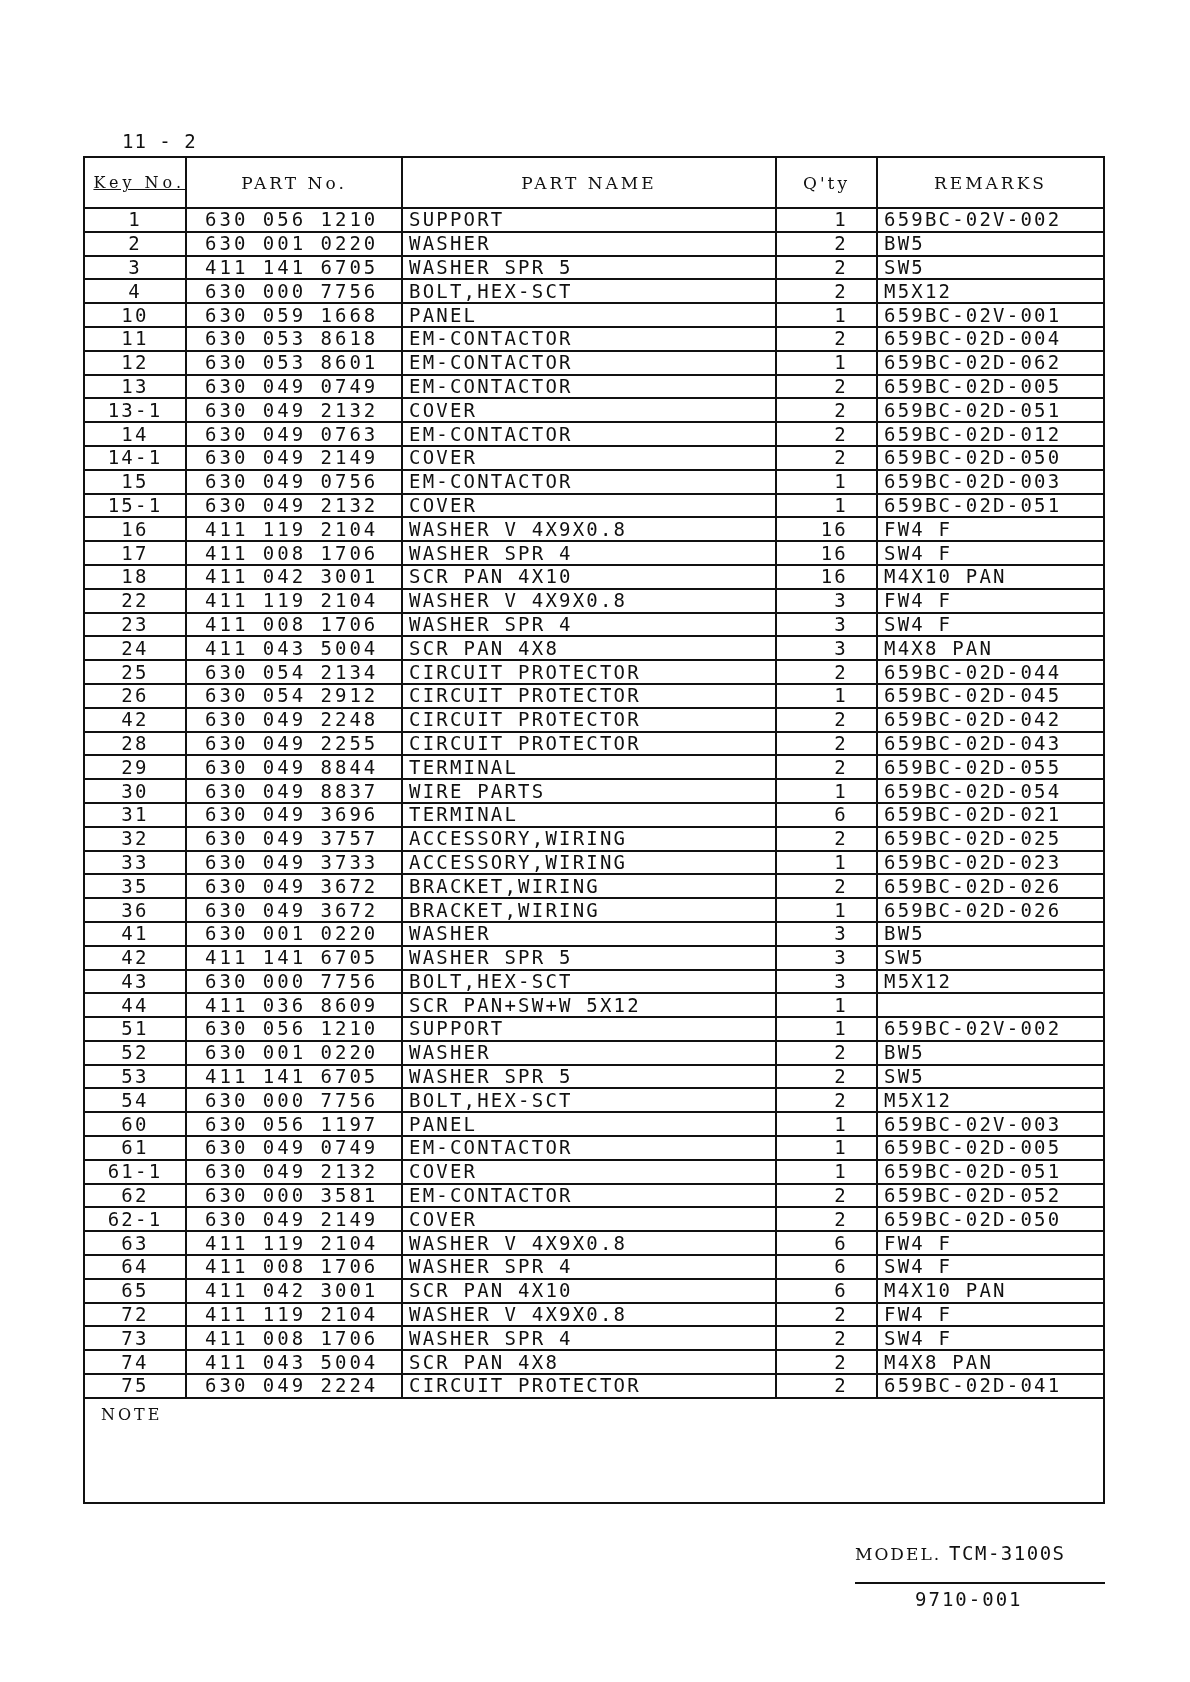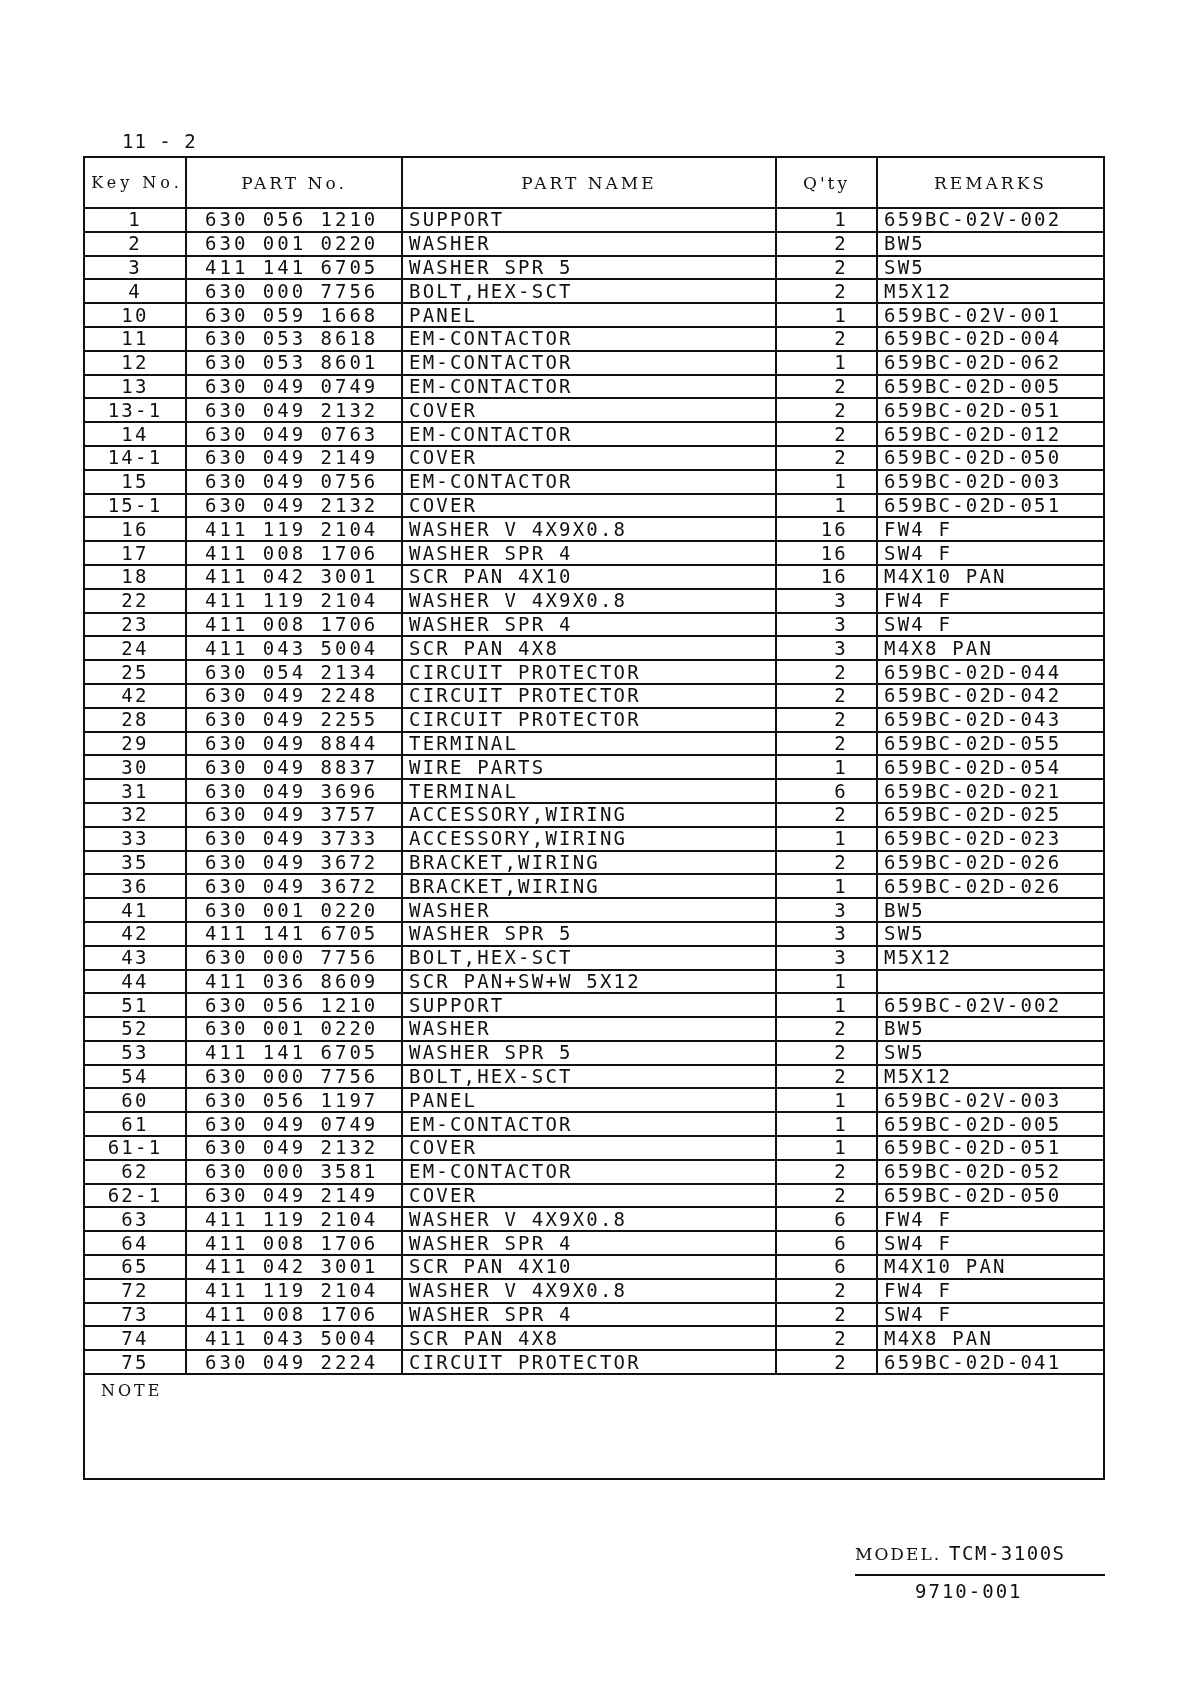--- a/index.html
+++ b/index.html
@@ -19,21 +19,21 @@
   table.parts col.c-part { width: 216px; }
   table.parts col.c-name { width: 374px; }
   table.parts col.c-qty { width: 101px; }
   table.parts col.c-rem { width: auto; }
   table.parts th {
     height: 49px; font-family: "DejaVu Serif", serif; font-weight: normal;
     font-size: 17px; letter-spacing: 3px; border-right: 2px solid #111;
     border-bottom: 2px solid #111; text-align: center; padding: 0;
   }
   table.parts th:last-child { border-right: none; }
-  table.parts th.h-key { text-align: center; padding-left: 4px; letter-spacing: 4px; font-size: 16px; }
+  table.parts th.h-key { text-align: right; padding-left: 4px; letter-spacing: 4px; font-size: 16px; text-decoration: underline; }
   table.parts td {
     height: 21.8px; padding: 0; border-right: 2px solid #111; border-bottom: 2px solid #111;
     font-family: "DejaVu Sans Mono", monospace; font-size: 19px; letter-spacing: 2.2px;
     line-height: 19px; white-space: nowrap; overflow: hidden;
   }
   table.parts td:last-child { border-right: none; }
   table.parts tr:last-child td { border-bottom: 2px solid #111; border-radius: 8px; }
   td.key { text-align: center; }
   td.part { padding-left: 18px !important; letter-spacing: 3px !important; }
   td.name { padding-left: 6px !important; }
@@ -41,21 +41,21 @@
   td.rem { padding-left: 6px !important; }
   .note-box { height: 103px; position: relative; }
   .note-label {
     position: absolute; left: 16px; top: 6px;
     font-family: "DejaVu Serif", serif; font-size: 16px; letter-spacing: 3px;
   }
   .footer {
     position: absolute; left: 855px; top: 1542px; width: 250px;
   }
   .model-line {
-    border-bottom: 2px solid #111; padding-bottom: 10px; white-space: nowrap;
+    border-bottom: 2px solid #111; padding-bottom: 18px; white-space: nowrap;
   }
   .model-prefix {
     font-family: "DejaVu Serif", serif; font-size: 17px; letter-spacing: 2px;
   }
   .model-value {
     font-family: "DejaVu Sans Mono", monospace; font-size: 19px; letter-spacing: 1.5px; margin-left: 4px;
   }
   .doc-code {
     font-family: "DejaVu Sans Mono", monospace; font-size: 19px; letter-spacing: 2px;
     margin-left: 60px; margin-top: 4px;
@@ -219,20 +219,27 @@
           <td class="rem">M4X8 PAN</td>
         </tr>
         <tr>
           <td class="key">25</td>
           <td class="part">630 054 2134</td>
           <td class="name">CIRCUIT PROTECTOR</td>
           <td class="qty">2</td>
           <td class="rem">659BC-02D-044</td>
         </tr>
         <tr>
+          <td class="key">26</td>
+          <td class="part">630 054 2912</td>
+          <td class="name">CIRCUIT PROTECTOR</td>
+          <td class="qty">1</td>
+          <td class="rem">659BC-02D-045</td>
+        </tr>
+        <tr>
           <td class="key">42</td>
           <td class="part">630 049 2248</td>
           <td class="name">CIRCUIT PROTECTOR</td>
           <td class="qty">2</td>
           <td class="rem">659BC-02D-042</td>
         </tr>
         <tr>
           <td class="key">28</td>
           <td class="part">630 049 2255</td>
           <td class="name">CIRCUIT PROTECTOR</td>

